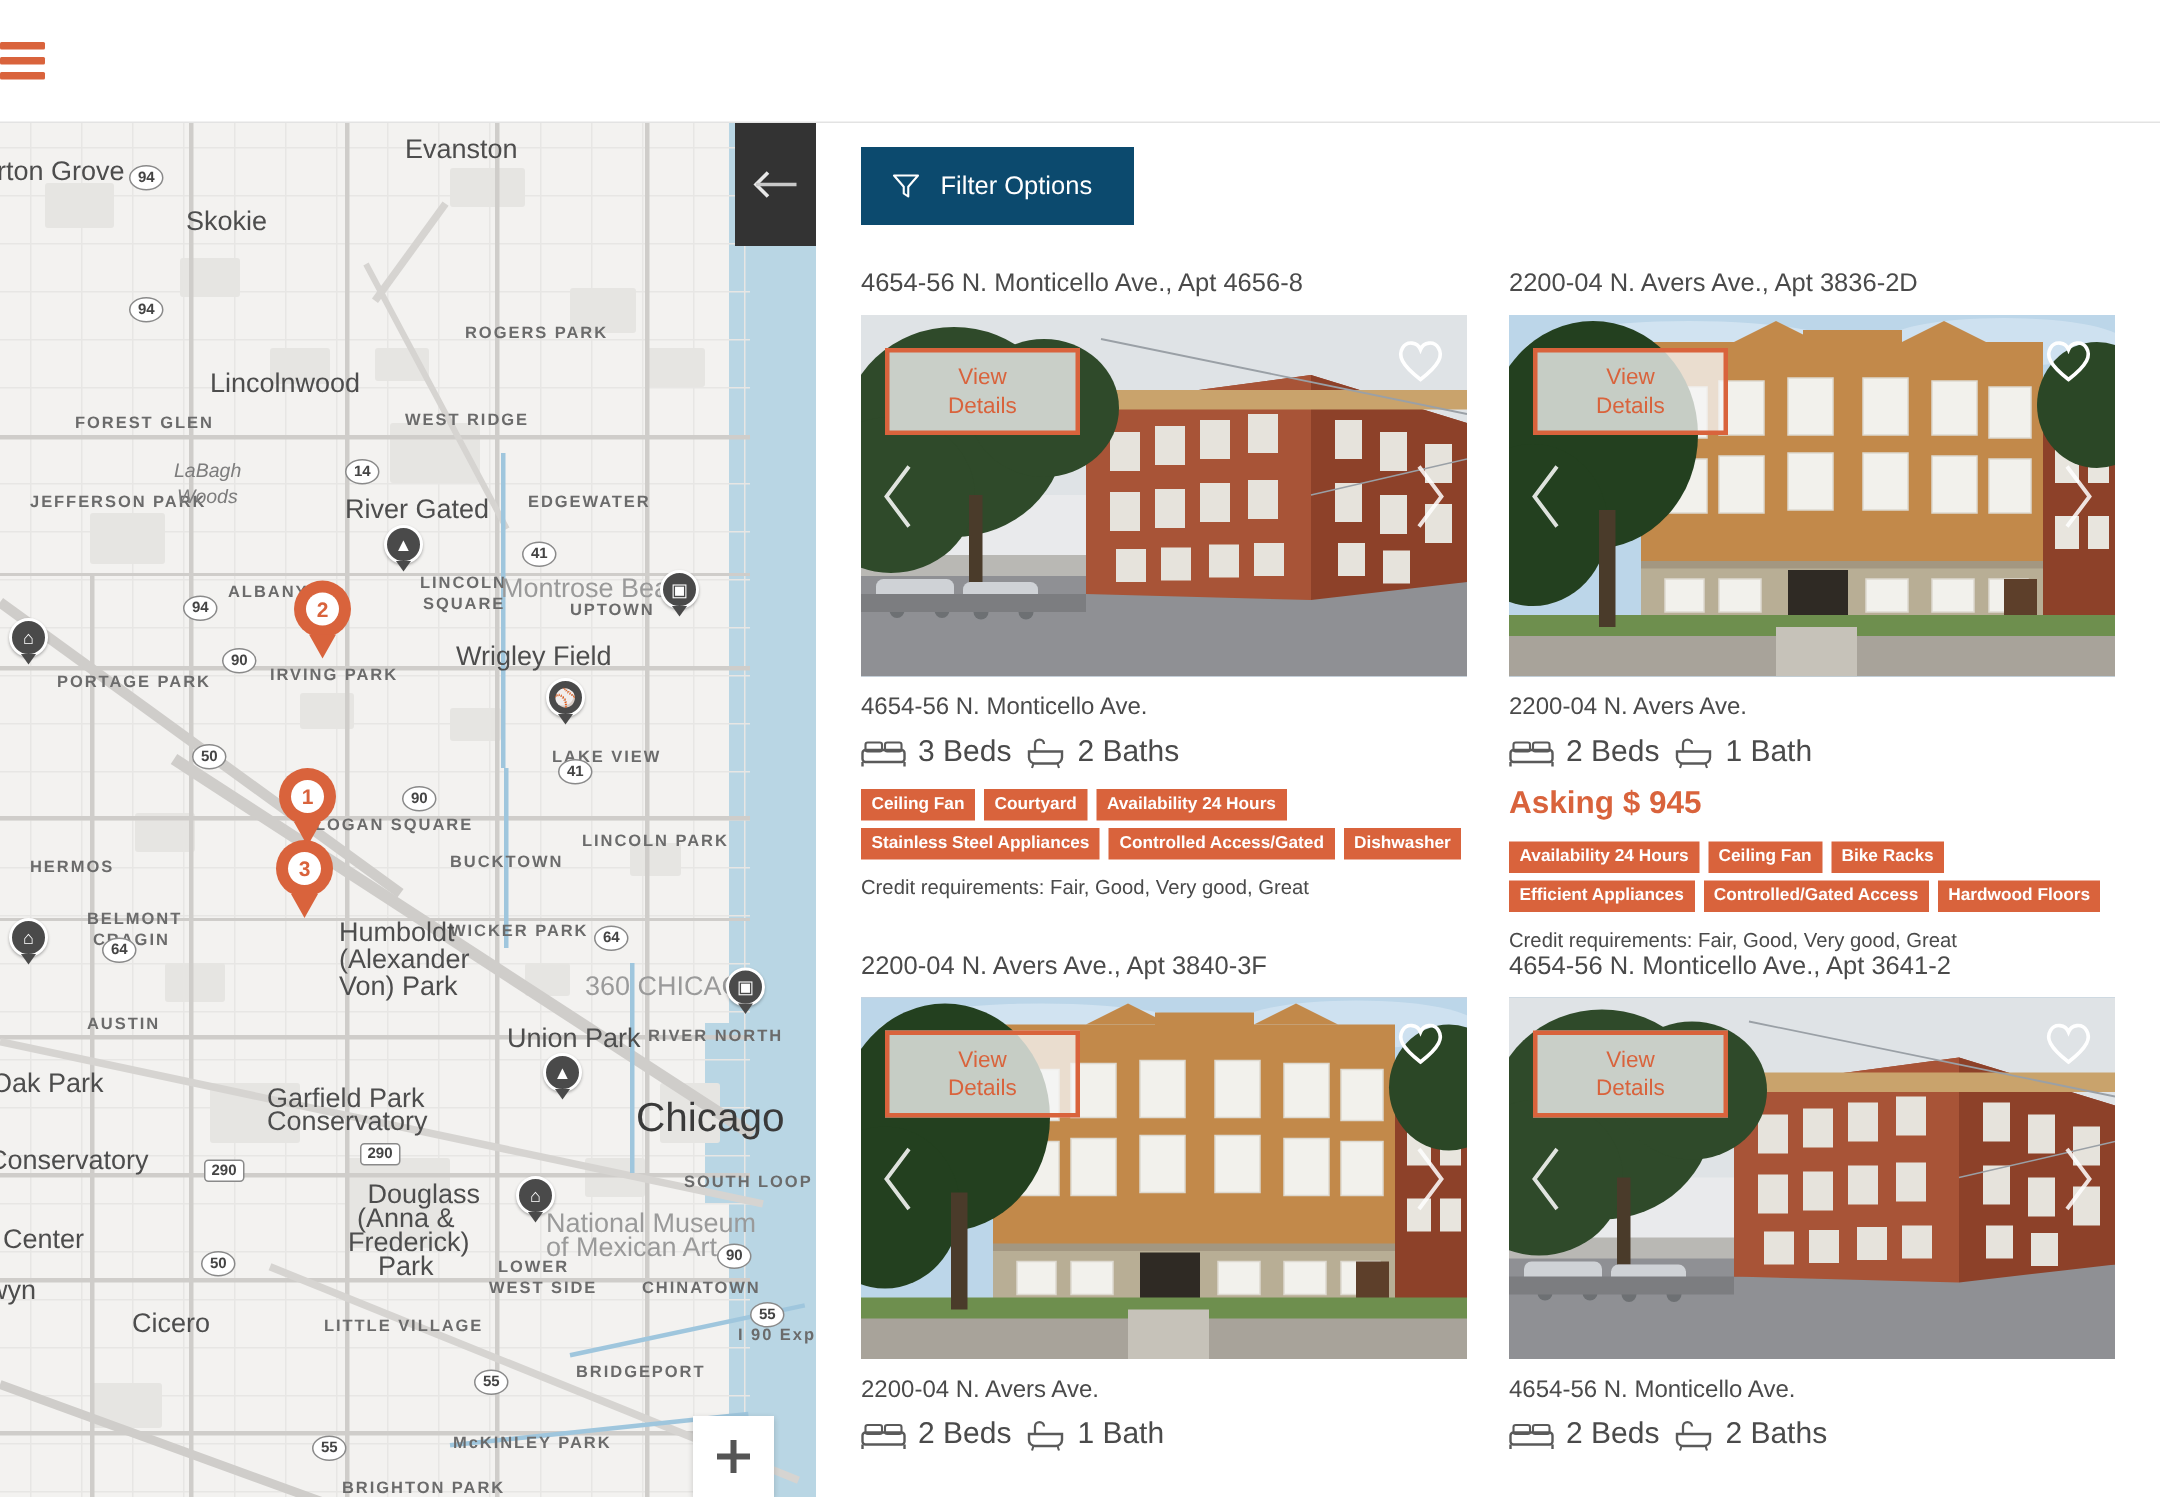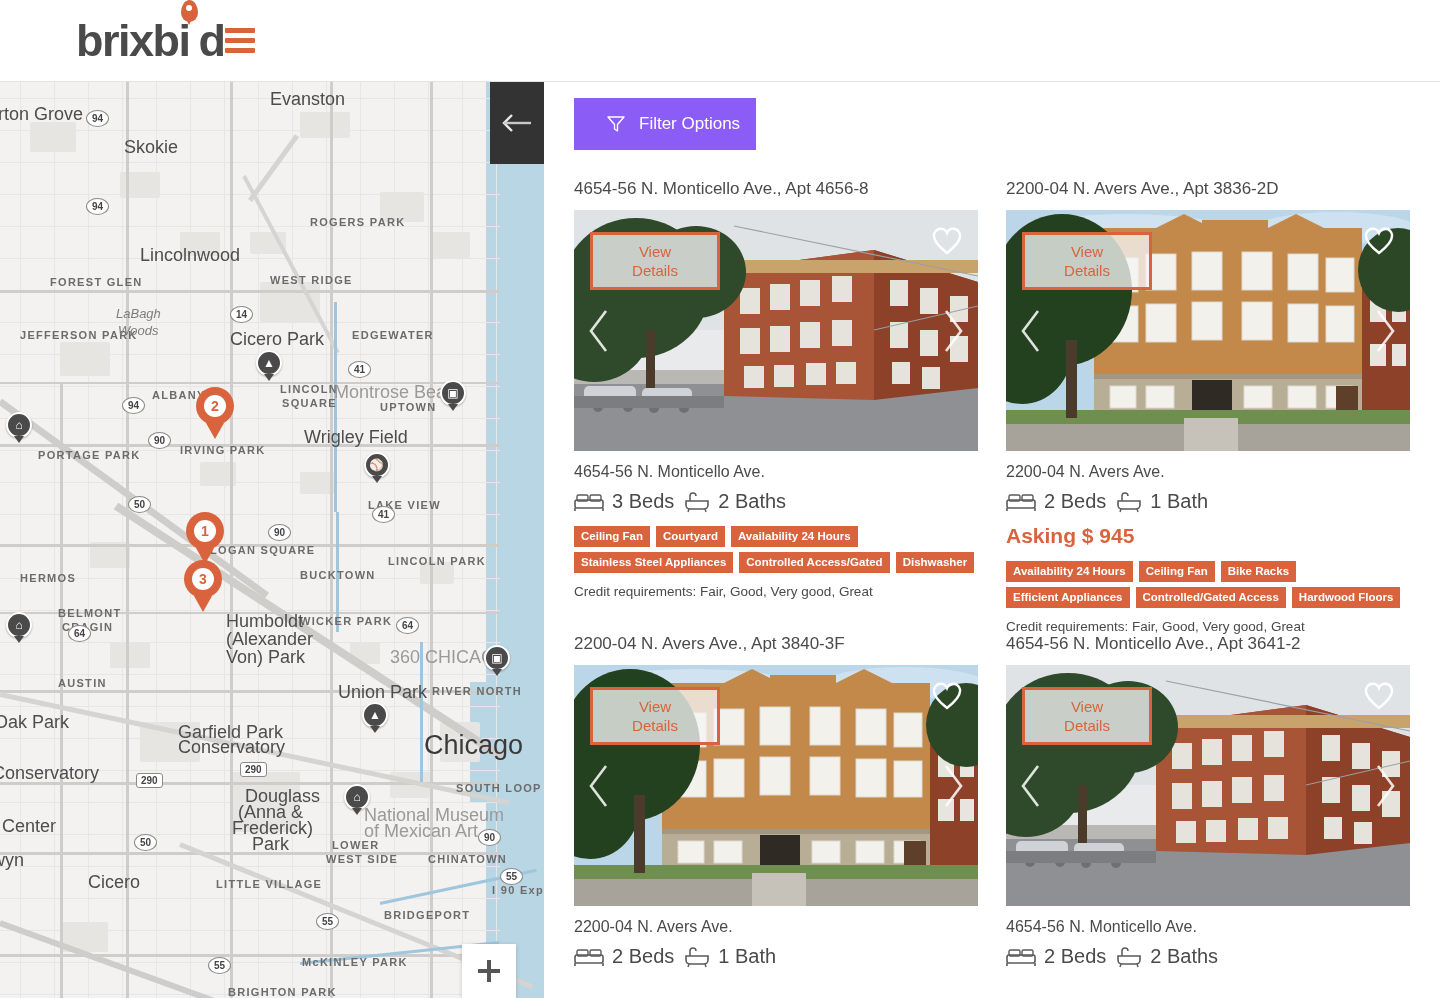--- a/index.html
+++ b/index.html
@@ -253,26 +253,26 @@
     position: absolute;
     top: 82px; left: 544px;
     width: 896px; height: 916px;
     background: #ffffff;
     overflow: hidden;
     padding: 0 0 0 0;
   }
   .filter-btn {
     margin: 16px 0 0 30px;
     width: 182px; height: 52px;
-    background: #8b5cf6;
+    background: #0c4a6e;
     color: #ffffff;
     border: none;
     display: flex; align-items: center;
     gap: 13px;
-    padding-left: 32px;
+    padding-left: 20px;
     font-size: 17px;
     cursor: pointer;
   }
   .funnel { width: 20px; height: 20px; }
 
   .grid {
     display: grid;
     grid-template-columns: 404px 404px;
     column-gap: 28px;
     margin: 29px 0 0 30px;
@@ -359,27 +359,20 @@
   .credit {
     margin-top: 11px;
     font-size: 13.5px;
     color: #4a4a4a;
   }
 </style>
 </head>
 <body>
 
 <div class="header">
-  <div class="logo">
-    <span>brixb</span>
-      <span class="pin-i"><span class="pin-shape">
-          <span class="hole"></span>
-        </span><span class="stem">i</span></span>
-      <span>d</span>
-  </div>
   <div class="hamburger">
     <span></span>
       <span></span>
       <span></span>
   </div>
 </div>
 
 <div class="map-panel">
   <div class="map-land"></div>
   <div class="map-water-lake"></div>
@@ -484,21 +477,21 @@
       <div class="map-label big" style="left: -12px; top: 22px;">orton Grove</div>
       <div class="map-label big" style="left: 124px; top: 55px;">Skokie</div>
       <div class="map-label big" style="left: 270px; top: 7px;">Evanston</div>
       <div class="map-label big" style="left: 140px; top: 163px;">Lincolnwood</div>
       <div class="map-label caps" style="left: 50px; top: 194px;">FOREST GLEN</div>
       <div class="map-label caps" style="left: 270px; top: 192px;">WEST RIDGE</div>
       <div class="map-label caps" style="left: 310px; top: 134px;">ROGERS PARK</div>
       <div class="map-label caps" style="left: 20px; top: 247px;">JEFFERSON PARK</div>
       <div class="map-label italic" style="left: 116px; top: 224px;">LaBagh</div>
       <div class="map-label italic" style="left: 118px; top: 241px;">Woods</div>
-      <div class="map-label big" style="left: 230px; top: 247px;">Cicero Park</div>
+      <div class="map-label big" style="left: 230px; top: 247px;">River Gated</div>
       <div class="map-label caps" style="left: 352px; top: 247px;">EDGEWATER</div>
       <div class="map-label caps" style="left: 152px; top: 307px;">ALBANY</div>
       <div class="map-label caps" style="left: 280px; top: 301px;">LINCOLN</div>
       <div class="map-label caps" style="left: 282px; top: 315px;">SQUARE</div>
       <div class="map-label big faint" style="left: 334px; top: 300px;">Montrose Beach</div>
       <div class="map-label caps" style="left: 380px; top: 319px;">UPTOWN</div>
       <div class="map-label caps" style="left: 38px; top: 367px;">PORTAGE PARK</div>
       <div class="map-label caps" style="left: 180px; top: 362px;">IRVING PARK</div>
       <div class="map-label big" style="left: 304px; top: 345px;">Wrigley Field</div>
       <div class="map-label caps" style="left: 368px; top: 417px;">LAKE VIEW</div>

